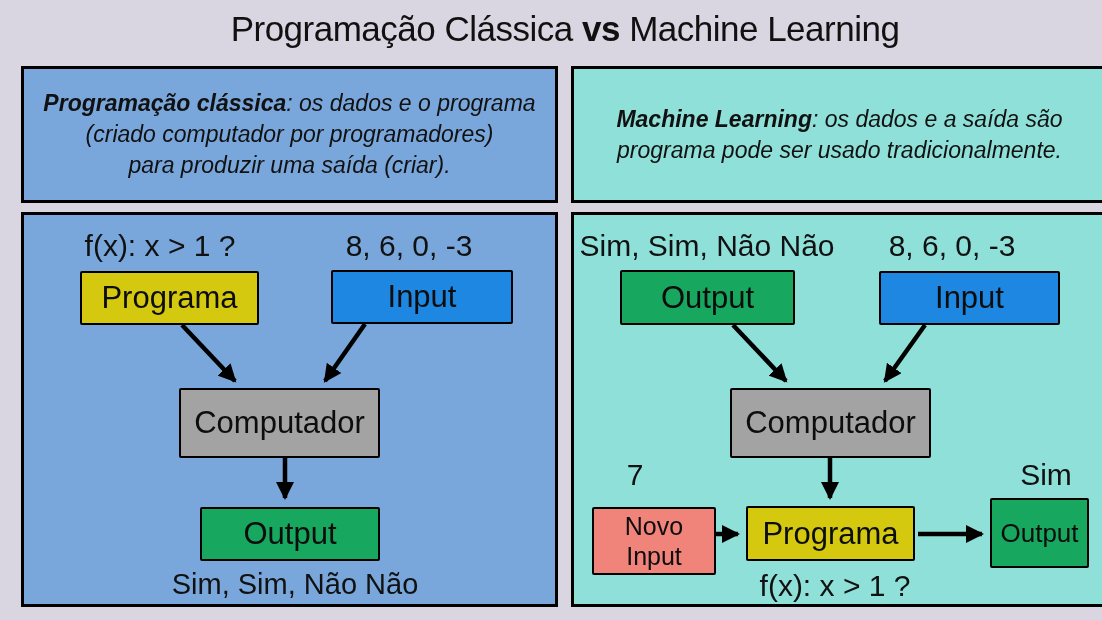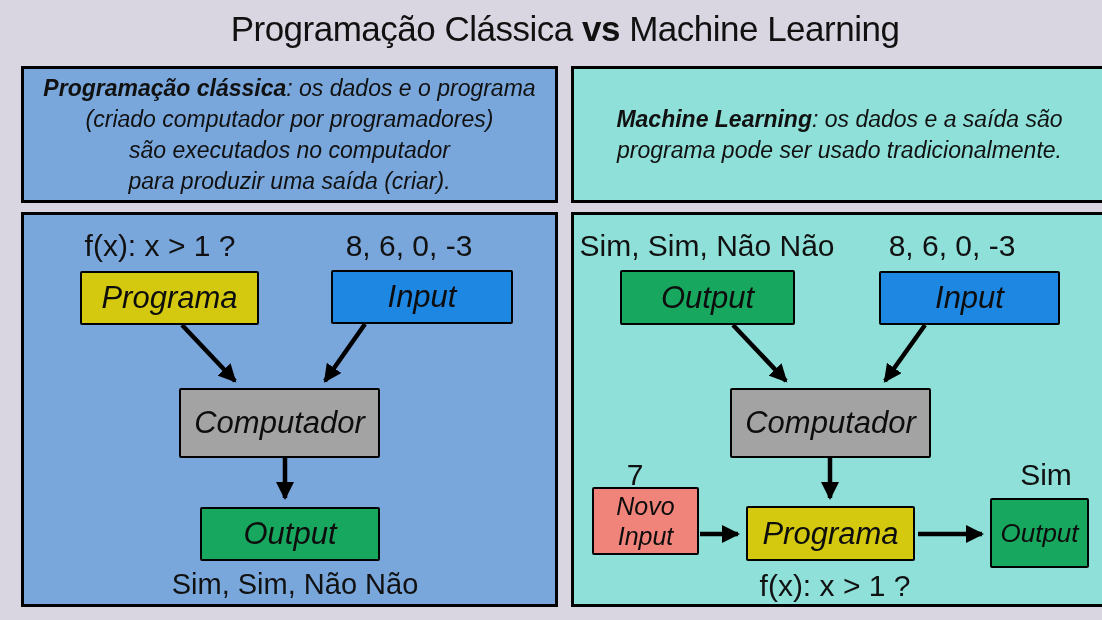--- a/index.html
+++ b/index.html
@@ -13,21 +13,21 @@
   .title{position:absolute;top:9px;left:0;width:1102px;text-align:center;font-size:35px;letter-spacing:-0.5px;}
   .title .bold{font-weight:700;}
   .panel{position:absolute;border:3px solid var(--stroke);}
   .text-panel{top:66px;height:137px;display:flex;flex-direction:column;justify-content:center;
     text-align:center;font-size:23px;line-height:31px;font-style:italic;}
   .text-panel b{font-weight:700;}
   .panel-classic{left:7px;width:537px;background:var(--classic-bg);}
   .panel-ml{left:557px;width:537px;background:var(--ml-bg);}
   .diagram-panel{top:212px;height:395px;}
   .node{position:absolute;border:2.5px solid var(--stroke);border-radius:2px;
-    display:flex;align-items:center;justify-content:center;font-size:31px;color:#0d0d0d;font-style:italic;}
+    display:flex;align-items:center;justify-content:center;font-size:31px;color:#0d0d0d;}
   .annot{position:absolute;transform:translateX(-50%);white-space:nowrap;font-size:30px;}
   .annot-big{font-size:29px;}
   .arrows{position:absolute;left:0;top:0;pointer-events:none;}
   .arrows line{stroke:var(--stroke);stroke-width:4.5;}
   .arrows polygon{fill:var(--stroke);}
   .novo-lines{line-height:30px;text-align:center;font-size:25px;}
 </style>
 </head>
 <body>
 
@@ -37,21 +37,20 @@
     <span>Programação Clássica</span>
     <span class="bold">vs</span>
     <span>Machine Learning</span>
   </div>
 
   <section class="panel text-panel panel-classic">
     <div>
       <b>Programação clássica</b><span>: os dados e o programa</span>
     </div>
     <div>(criado computador por programadores)</div>
-    <div>são executados no computador</div>
     <div>para produzir uma saída (criar).</div>
   </section>
 
   <section class="panel text-panel panel-ml">
     <div>
       <b>Machine Learning</b><span>: os dados e a saída são</span>
     </div>
     <div>programa pode ser usado tradicionalmente.</div>
   </section>
 
@@ -95,21 +94,21 @@
     <div class="annot" style="left:133px;top:14px;">Sim, Sim, Não Não</div>
     <div class="annot" style="left:378px;top:14px;">8, 6, 0, -3</div>
 
     <div class="node" style="left:46px;top:55px;width:175px;height:55px;background:var(--output-fill);">Output</div>
     <div class="node" style="left:305px;top:56px;width:181px;height:54px;background:var(--input-fill);">Input</div>
     <div class="node" style="left:156px;top:173px;width:201px;height:70px;background:var(--computer-fill);">Computador</div>
 
     <div class="annot" style="left:61px;top:243px;">7</div>
     <div class="annot" style="left:472px;top:243px;">Sim</div>
 
-    <div class="node" style="left:18px;top:272px;width:107px;height:68px;background:var(--novo-input-fill);">
+    <div class="node" style="left:18px;top:292px;width:124px;height:68px;background:var(--novo-input-fill);">
       <div class="novo-lines">
         <div>Novo</div>
         <div>Input</div>
       </div>
     </div>
     <div class="node" style="left:172px;top:291px;width:169px;height:55px;background:var(--program-fill);">Programa</div>
     <div class="node" style="left:416px;top:283px;width:99px;height:70px;background:var(--output-fill);font-size:26px;">Output</div>
 
     <div class="annot" style="left:261px;top:354px;">f(x): x &gt; 1 ?</div>
   </section>

